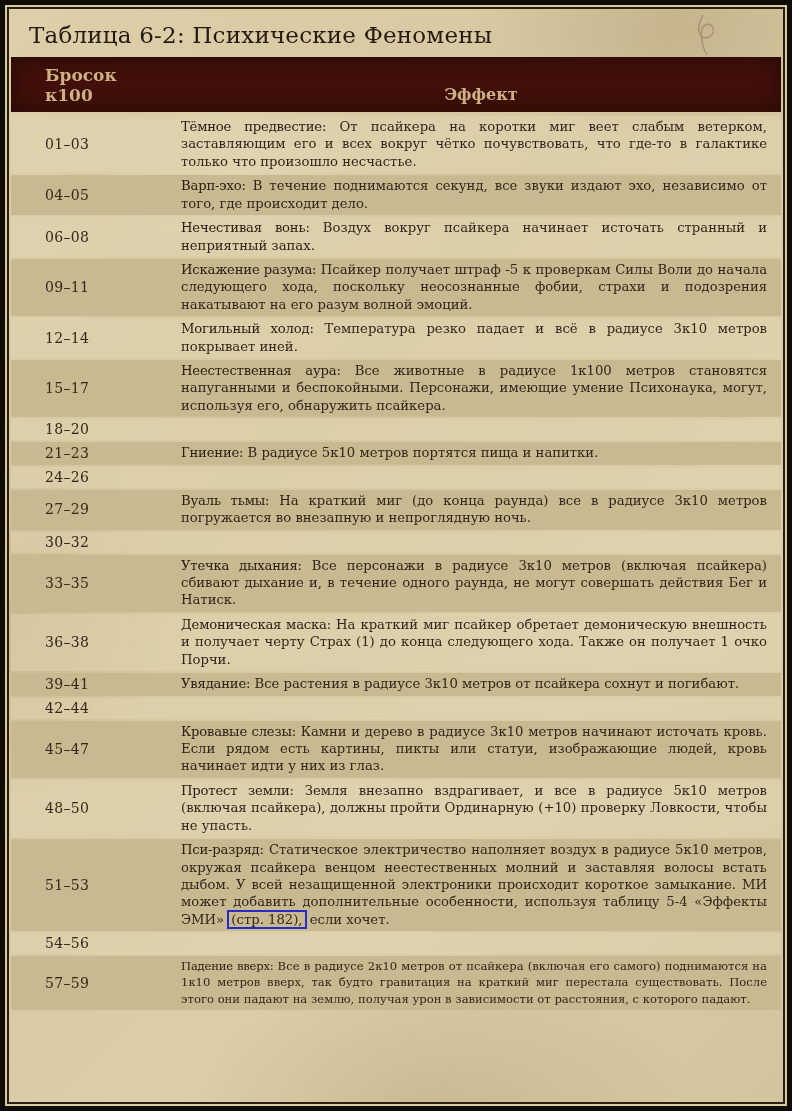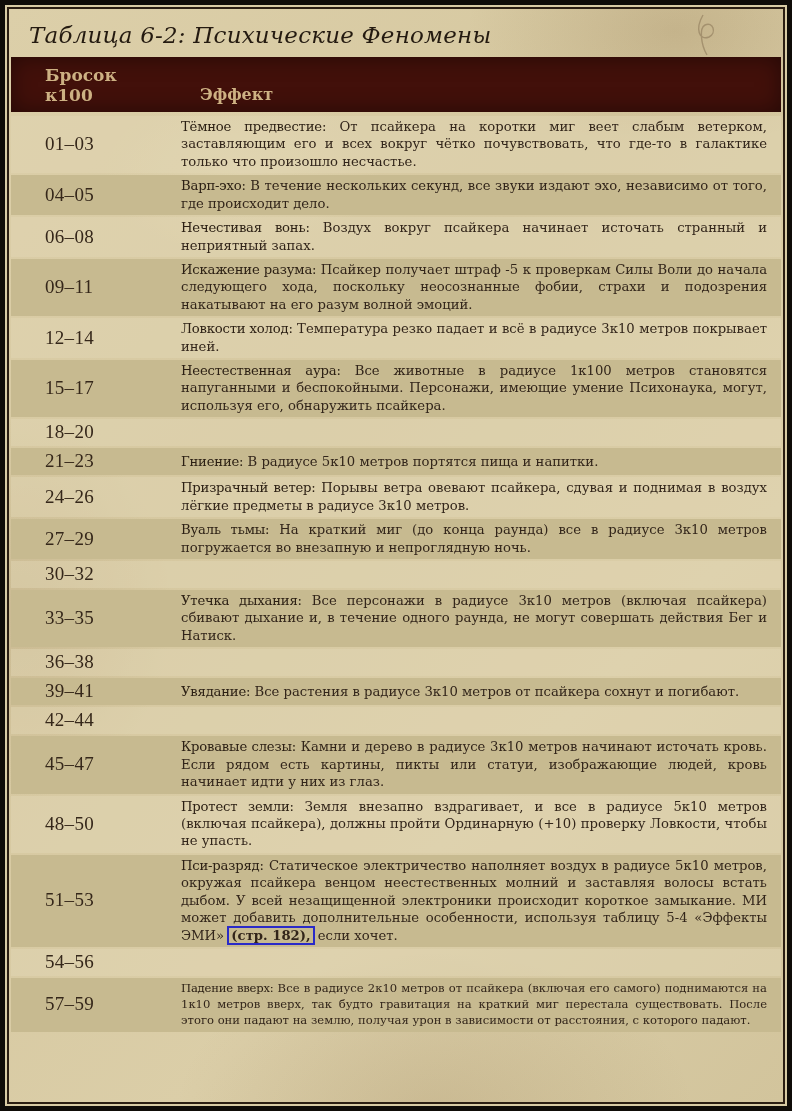--- a/index.html
+++ b/index.html
@@ -39,74 +39,71 @@
       linear-gradient(135deg,#dccfa9 0%,#d6c8a0 38%,#dbcea8 68%,#d2c49c 100%);
     color:var(--text);
   }
   .squiggle{position:absolute;top:2px;right:58px;opacity:.45;pointer-events:none;}
   .title{
     font-size:23px;
     color:#241a10;
     margin:13px 14px 9px 20px;
     letter-spacing:.2px;
     white-space:nowrap;
-    font-style:italic;
   }
   .thead{
     display:flex;
     align-items:flex-end;
     background:var(--header-bg);
     color:var(--header-text);
     margin:0 2px 4px 2px;
     font-weight:bold;
     box-shadow:inset 0 0 22px rgba(0,0,0,.45);
-    gap:19px;
   }
   .th-roll{
     width:170px;flex:none;box-sizing:border-box;
     padding:8px 0 7px 34px;
     display:flex;flex-direction:column;
     font-size:17px;line-height:20px;
   }
   .th-effect{
     flex:1;
     font-size:16px;line-height:20px;
     padding:0 0 7px 0;
+    text-align:center;
   }
   .rows{margin:0 2px;}
   .row{
     display:flex;
     align-items:center;
     margin-bottom:2px;
     padding:2px 0 3px 0;
   }
   .row.light{background:rgba(226,216,182,.45);}
   .row.shaded{background:var(--row-shaded);}
   .roll{
     width:170px;flex:none;box-sizing:border-box;
     padding-left:34px;
-    font-size:19px;
+    font-size:14px;
     color:#35271a;
     letter-spacing:.3px;
-    font-family:Liberation Serif, serif;
   }
   .effect{
     flex:1;
     padding-right:14px;
     font-size:13.2px;
     line-height:1.32;
     text-align:justify;
   }
   .row.condensed .effect{font-size:11.6px;line-height:1.4;}
   .seg-bold{font-weight:normal;color:#2c2014;letter-spacing:-0.2px;}
   .seg-link{
     border:2px solid var(--link-box);
     padding:0 2px;
     margin:0 -1px;
-    font-weight:bold;
   }
 </style>
 </head>
 <body>
 
 <div class="page">
   <div class="inner">
     <svg class="squiggle" width="60" height="50" viewBox="0 0 60 50">
       <path d="M38 4 C 30 18, 34 30, 44 26 C 52 22, 48 10, 40 14 C 34 17, 36 34, 42 44" fill="none" stroke="#7a6548" stroke-width="1.4"></path>
     </svg>
@@ -118,62 +115,62 @@
       </div>
       <div class="th-effect">Эффект</div>
     </div>
     <div class="rows" id="rows">
         <div class="row light">
     <div class="roll">01–03</div>
     <div class="effect"><span class="seg-bold">Тёмное предвестие:</span><span class="seg-normal"> От псайкера на коротки миг веет слабым ветерком, заставляющим его и всех вокруг чётко почувствовать, что где-то в галактике только что произошло несчастье.</span></div>
   </div>
         <div class="row shaded">
     <div class="roll">04–05</div>
-    <div class="effect"><span class="seg-bold">Варп-эхо:</span><span class="seg-normal"> В течение нескольких секунд, все звуки издают эхо, независимо от того, где происходит дело.</span></div>
+    <div class="effect"><span class="seg-bold">Варп-эхо:</span><span class="seg-normal"> В течение поднимаются секунд, все звуки издают эхо, независимо от того, где происходит дело.</span></div>
   </div>
         <div class="row light">
     <div class="roll">06–08</div>
     <div class="effect"><span class="seg-bold">Нечестивая вонь:</span><span class="seg-normal"> Воздух вокруг псайкера начинает источать странный и неприятный запах.</span></div>
   </div>
         <div class="row shaded">
     <div class="roll">09–11</div>
     <div class="effect"><span class="seg-bold">Искажение разума:</span><span class="seg-normal"> Псайкер получает штраф -5 к проверкам Силы Воли до начала следующего хода, поскольку неосознанные фобии, страхи и подозрения накатывают на его разум волной эмоций.</span></div>
   </div>
         <div class="row light">
     <div class="roll">12–14</div>
-    <div class="effect"><span class="seg-bold">Ловкости холод:</span><span class="seg-normal"> Температура резко падает и всё в радиусе 3к10 метров покрывает иней.</span></div>
+    <div class="effect"><span class="seg-bold">Могильный холод:</span><span class="seg-normal"> Температура резко падает и всё в радиусе 3к10 метров покрывает иней.</span></div>
   </div>
         <div class="row shaded">
     <div class="roll">15–17</div>
     <div class="effect"><span class="seg-bold">Неестественная аура:</span><span class="seg-normal"> Все животные в радиусе 1к100 метров становятся напуганными и беспокойными. Персонажи, имеющие умение Психонаука, могут, используя его, обнаружить псайкера.</span></div>
   </div>
         <div class="row light">
     <div class="roll">18–20</div>
   </div>
         <div class="row shaded">
     <div class="roll">21–23</div>
     <div class="effect"><span class="seg-bold">Гниение:</span><span class="seg-normal"> В радиусе 5к10 метров портятся пища и напитки.</span></div>
   </div>
         <div class="row light">
     <div class="roll">24–26</div>
-    <div class="effect"><span class="seg-bold">Призрачный ветер:</span><span class="seg-normal"> Порывы ветра овевают псайкера, сдувая и поднимая в воздух лёгкие предметы в радиусе 3к10 метров.</span></div>
   </div>
         <div class="row shaded">
     <div class="roll">27–29</div>
     <div class="effect"><span class="seg-bold">Вуаль тьмы:</span><span class="seg-normal"> На краткий миг (до конца раунда) все в радиусе 3к10 метров погружается во внезапную и непроглядную ночь.</span></div>
   </div>
         <div class="row light condensed">
     <div class="roll">30–32</div>
   </div>
         <div class="row shaded">
     <div class="roll">33–35</div>
     <div class="effect"><span class="seg-bold">Утечка дыхания:</span><span class="seg-normal"> Все персонажи в радиусе 3к10 метров (включая псайкера) сбивают дыхание и, в течение одного раунда, не могут совершать действия Бег и Натиск.</span></div>
   </div>
         <div class="row light">
     <div class="roll">36–38</div>
+    <div class="effect"><span class="seg-bold">Демоническая маска:</span><span class="seg-normal"> На краткий миг псайкер обретает демоническую внешность и получает черту Страх (1) до конца следующего хода. Также он получает 1 очко Порчи.</span></div>
   </div>
         <div class="row shaded">
     <div class="roll">39–41</div>
     <div class="effect"><span class="seg-bold">Увядание:</span><span class="seg-normal"> Все растения в радиусе 3к10 метров от псайкера сохнут и погибают.</span></div>
   </div>
         <div class="row light">
     <div class="roll">42–44</div>
   </div>
         <div class="row shaded">
     <div class="roll">45–47</div>

